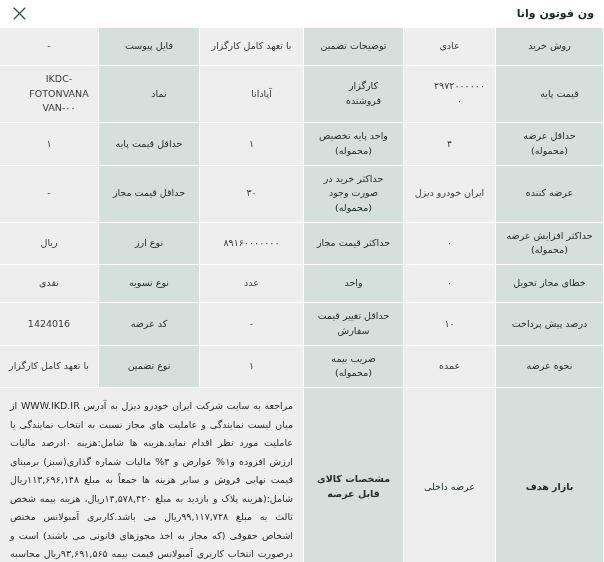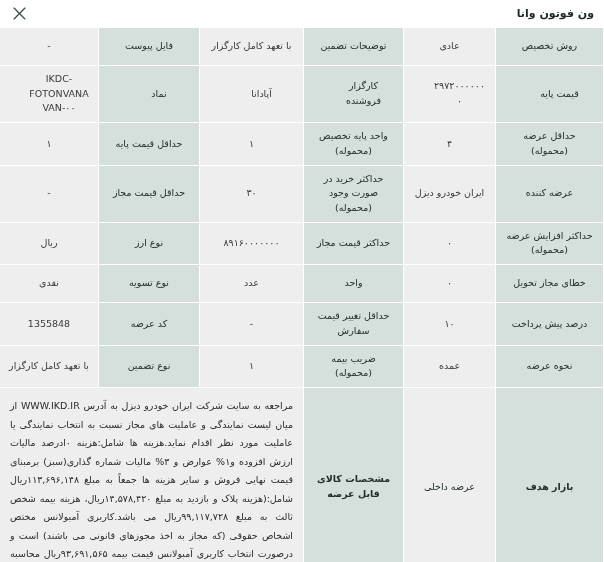--- a/index.html
+++ b/index.html
@@ -127,21 +127,21 @@
       <col class="c6">
         <col class="c5">
         <col class="c4">
         <col class="c3">
         <col class="c2">
         <col class="c1">
     </colgroup>
     <tbody>
 
       <tr class="r-normal">
-        <td class="lbl">روش تخصیص</td>
+        <td class="lbl">روش خرید</td>
         <td class="val">عادی</td>
         <td class="lbl">توضیحات تضمین</td>
         <td class="val">با تعهد کامل کارگزار</td>
         <td class="lbl">فایل پیوست</td>
         <td class="val">-</td>
       </tr>
 
       <tr class="r-tall">
         <td class="lbl">قیمت پایه</td>
         <td class="val">۲۹۷۲۰۰۰۰۰۰۰</td>
@@ -187,21 +187,21 @@
         <td class="lbl">نوع تسویه</td>
         <td class="val">نقدی</td>
       </tr>
 
       <tr class="r-normal">
         <td class="lbl">درصد پیش پرداخت</td>
         <td class="val">۱۰</td>
         <td class="lbl">حداقل تغییر قیمت سفارش</td>
         <td class="val">-</td>
         <td class="lbl">کد عرضه</td>
-        <td class="val">1355848</td>
+        <td class="val">1424016</td>
       </tr>
 
       <tr class="r-normal">
         <td class="lbl">نحوه عرضه</td>
         <td class="val">عمده</td>
         <td class="lbl">ضریب بیمه (محموله)</td>
         <td class="val">۱</td>
         <td class="lbl">نوع تضمین</td>
         <td class="val">با تعهد کامل کارگزار</td>
       </tr>

